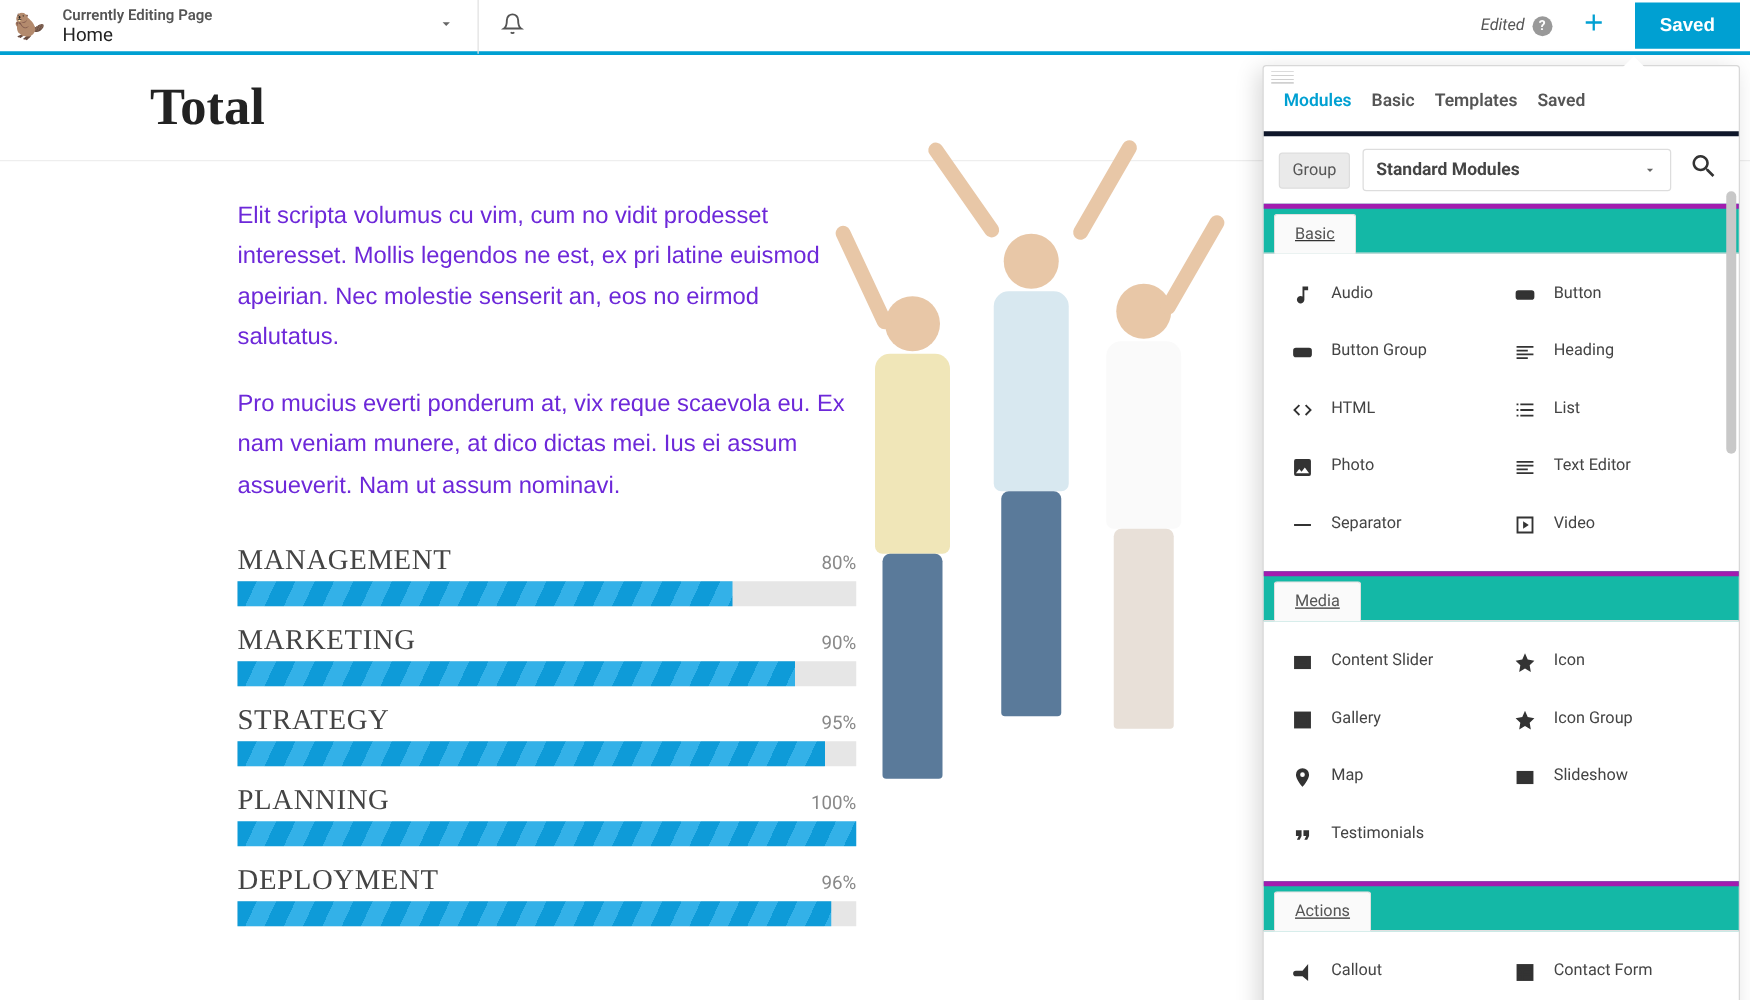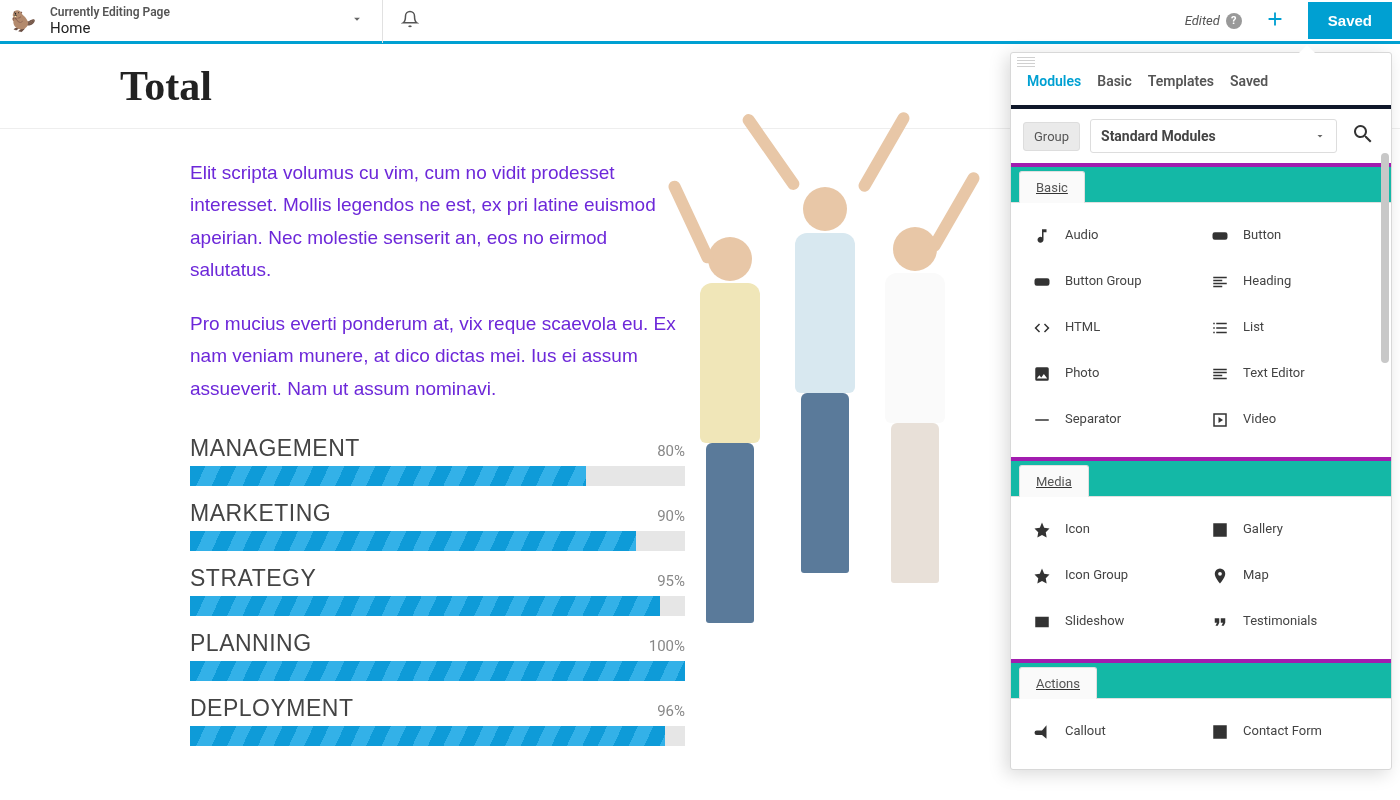--- a/index.html
+++ b/index.html
@@ -22,21 +22,21 @@
 .nav { margin-left: auto; display: flex; gap: 2px; }
 .nav a { text-decoration: none; padding: 12px 16px; font-size: 13px; font-weight: 600; color: #333; letter-spacing: 0.3px; }
 .nav a.active { background: #00a0d2; color: #fff; }
 .content { display: flex; padding: 28px 190px 40px 190px; gap: 40px; }
 .col-left { flex: 1; max-width: 495px; }
 .body-text { font-size: 19px; color: #6d28d9; line-height: 1.7; font-family: "Segoe UI", sans-serif; font-weight: 300; }
 .body-text p { margin-bottom: 22px; }
 .bars { margin-top: 30px; }
 .bar-row { margin-bottom: 14px; }
 .bar-head { display: flex; justify-content: space-between; align-items: baseline; margin-bottom: 4px; }
-.bar-label { font-family: Liberation Sans, sans-serif; font-weight: 300; font-size: 23px; letter-spacing: 0.5px; color: #444; }
+.bar-label { font-family: Liberation Serif, serif; font-weight: 300; font-size: 23px; letter-spacing: 0.5px; color: #444; }
 .bar-pct { font-size: 15px; color: #888; }
 .bar-track { height: 20px; background: #e6e6e6; position: relative; }
 .bar-fill { height: 100%; background: repeating-linear-gradient(115deg, #0e9bd8, #0e9bd8 14px, #33b1e8 14px, #33b1e8 28px); }
 .col-right { flex: 0 0 300px; }
 .people-placeholder { width: 280px; height: 430px; display: flex; align-items: flex-end; justify-content: center; position: relative; margin-left: -50px; }
 .person { position: absolute; bottom: 0; }
 .p1 { left: 0; width: 110px; height: 350px; }
 .p2 { left: 90px; width: 120px; height: 400px; }
 .p3 { left: 190px; width: 100px; height: 360px; }
 .person .head { width: 44px; height: 44px; border-radius: 50%; background: #e8c7a7; margin: 0 auto; }
@@ -298,20 +298,29 @@
         <span>Video</span>
       </div>
   </div>
 
   <div class="section-tab">
       <span>Media</span>
     </div>
   <div class="module-grid">
     <div class="module-item">
         <span class="mi">
+          <svg viewBox="0 0 24 24" fill="none" stroke="#333" stroke-width="2">
+            <rect x="4" y="6" width="16" height="12"></rect>
+            <path d="M8 9h8M8 12h8"></path>
+          </svg>
+        </span>
+        <span>Content Slider</span>
+      </div>
+    <div class="module-item">
+        <span class="mi">
           <svg viewBox="0 0 24 24">
             <path d="M12 2l2.9 6.9L22 10l-5 4.9 1.2 7.1L12 18.5 5.8 22 7 14.9 2 10l7.1-1.1z"></path>
           </svg>
         </span>
         <span>Icon</span>
       </div>
     <div class="module-item">
         <span class="mi">
           <svg viewBox="0 0 24 24" fill="none" stroke="#333" stroke-width="2">
             <rect x="4" y="4" width="16" height="16"></rect>

